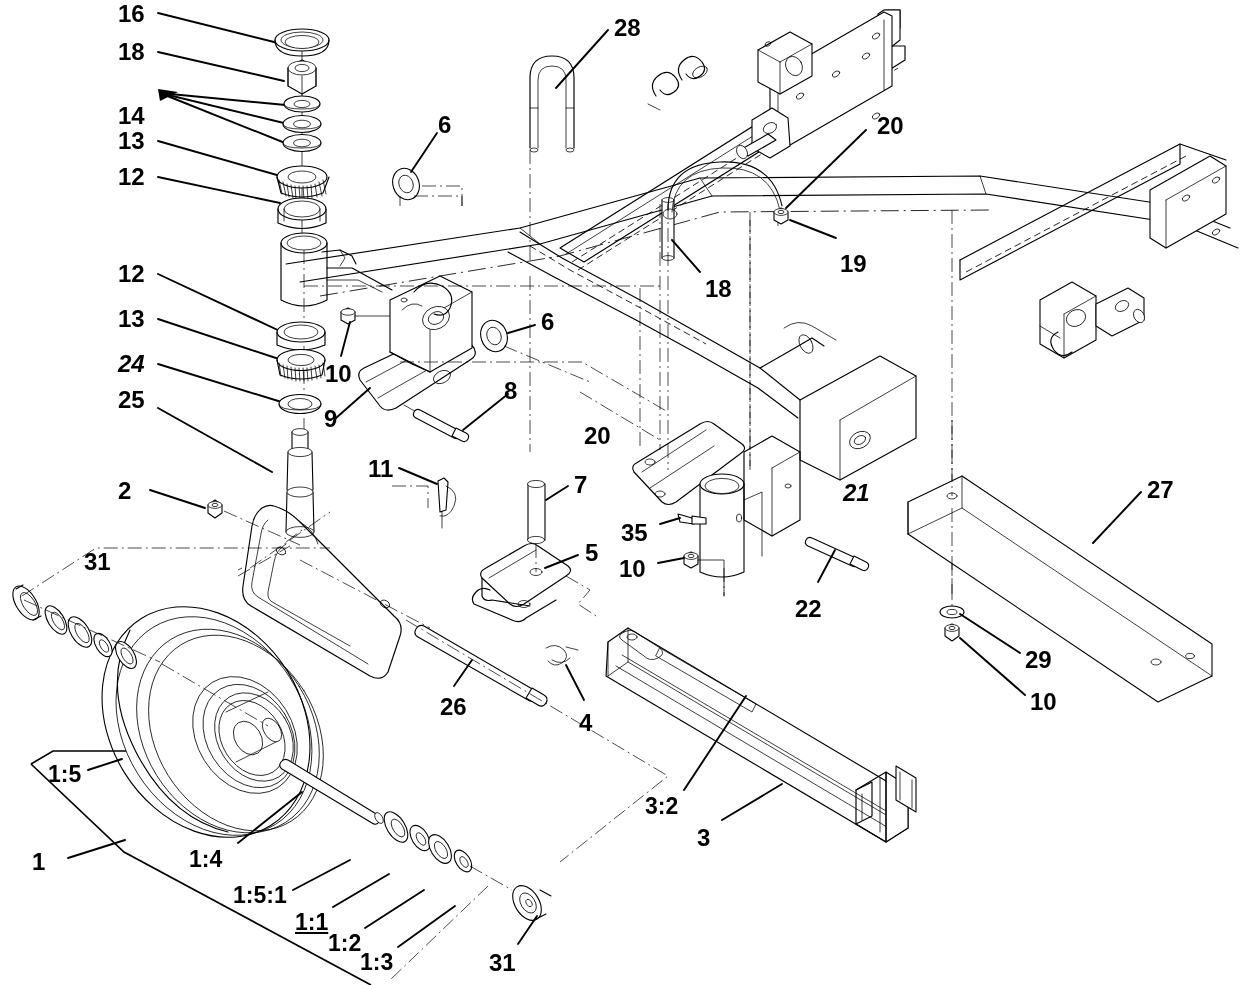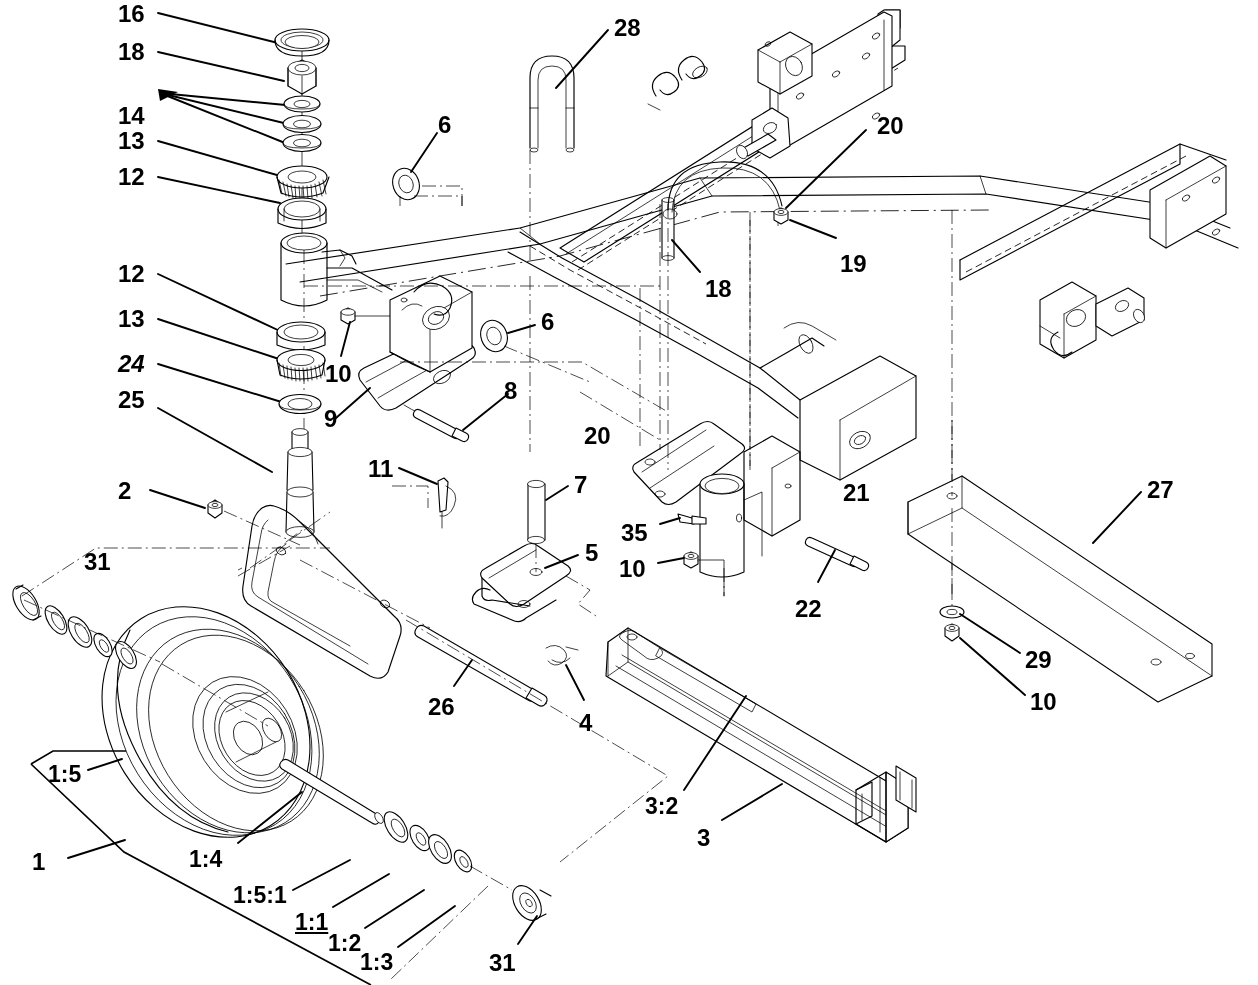--- a/index.html
+++ b/index.html
@@ -591,30 +591,30 @@
 <div class="callout sub" style="left:360px; top:951px;">1:3</div>
 <div class="callout" style="left:489px; top:951px;">31</div>
 <div class="callout" style="left:325px; top:362px;">10</div>
 <div class="callout" style="left:324px; top:407px;">9</div>
 <div class="callout" style="left:438px; top:113px;">6</div>
 <div class="callout" style="left:541px; top:310px;">6</div>
 <div class="callout" style="left:504px; top:379px;">8</div>
 <div class="callout" style="left:368px; top:457px;">11</div>
 <div class="callout" style="left:574px; top:473px;">7</div>
 <div class="callout" style="left:585px; top:541px;">5</div>
-<div class="callout" style="left:428px; top:695px;">26</div>
+<div class="callout" style="left:440px; top:695px;">26</div>
 <div class="callout" style="left:579px; top:711px;">4</div>
 <div class="callout sub" style="left:645px; top:795px;">3:2</div>
 <div class="callout" style="left:697px; top:826px;">3</div>
 <div class="callout" style="left:614px; top:16px;">28</div>
 <div class="callout" style="left:877px; top:114px;">20</div>
 <div class="callout" style="left:840px; top:252px;">19</div>
 <div class="callout" style="left:705px; top:277px;">18</div>
 <div class="callout" style="left:584px; top:424px;">20</div>
 <div class="callout" style="left:621px; top:521px;">35</div>
 <div class="callout" style="left:619px; top:557px;">10</div>
-<div class="callout" style="left:843px; top:481px;">21</div>
+<div class="callout" style="left:843px; top:481px;font-style:italic;">21</div>
 <div class="callout" style="left:795px; top:597px;">22</div>
 <div class="callout" style="left:1147px;top:478px;">27</div>
 <div class="callout" style="left:1025px;top:648px;">29</div>
 <div class="callout" style="left:1030px;top:690px;">10</div>
 
 </div>
 
 </body></html>

